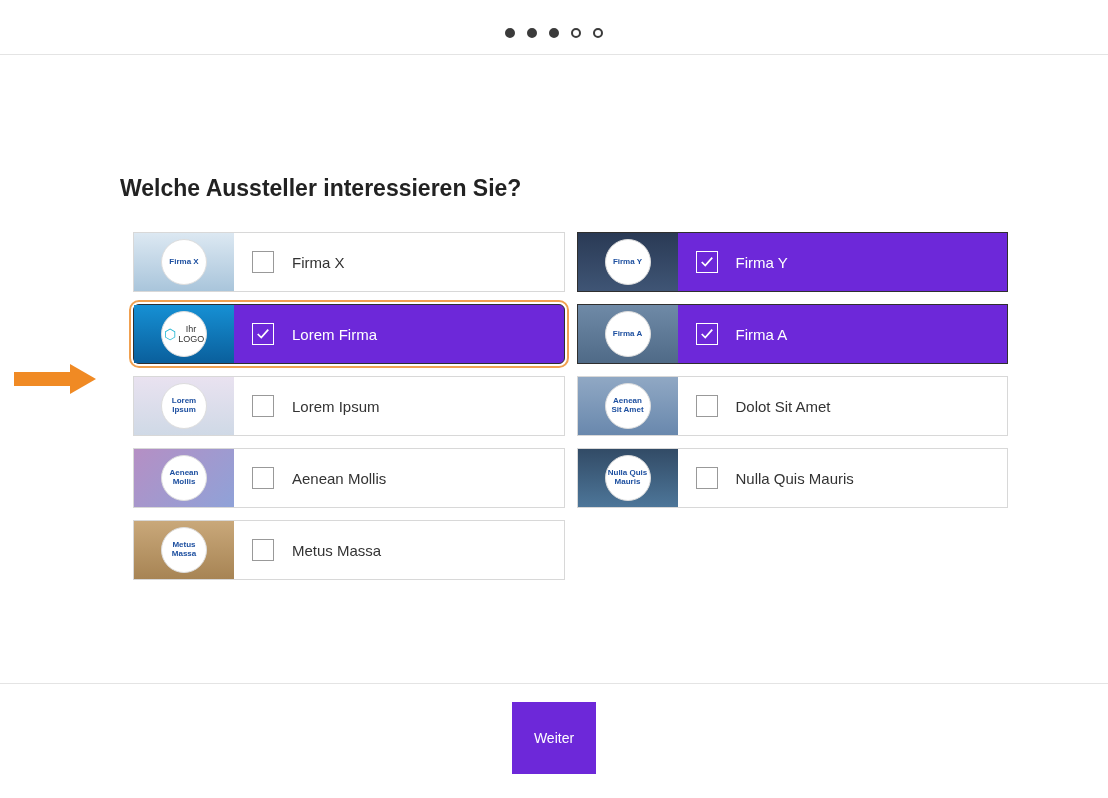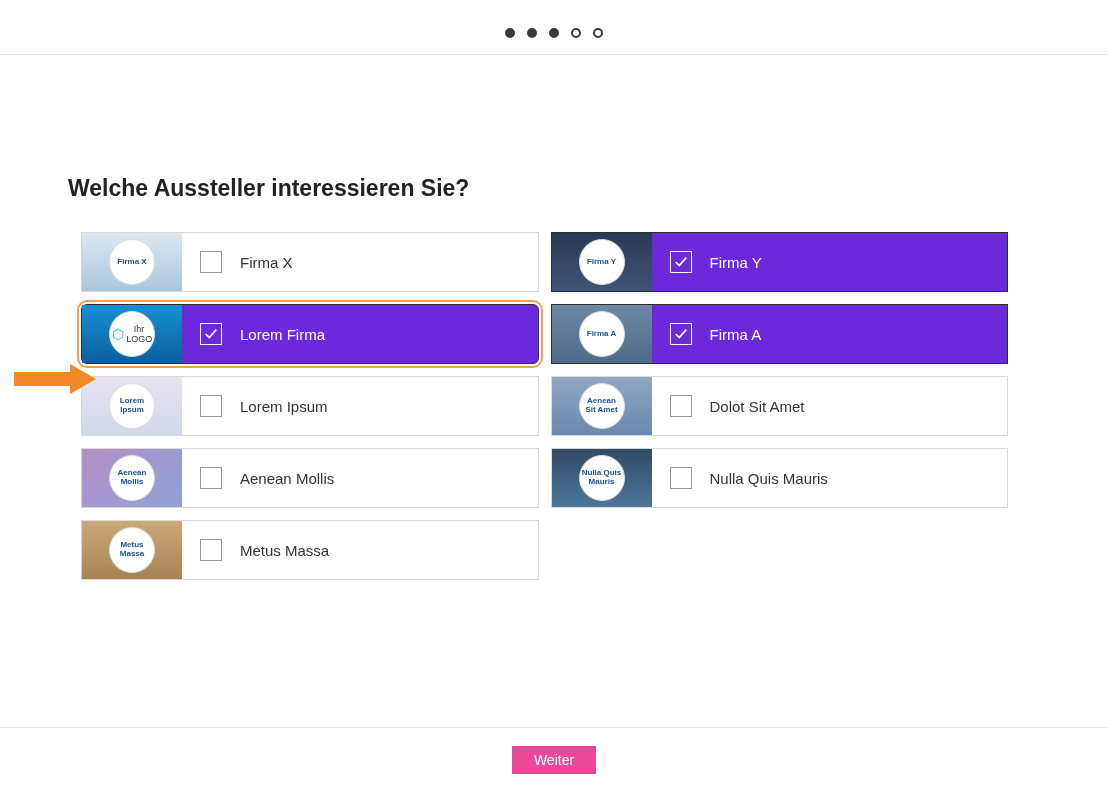--- a/index.html
+++ b/index.html
@@ -27,21 +27,21 @@
   .dot {
     width: 10px;
     height: 10px;
     border-radius: 50%;
     border: 2px solid #3b3b3b;
   }
   .dot.filled { background: #3b3b3b; }
   .dot.empty { background: transparent; }
 
   .content {
-    padding: 120px 100px 0 68px;
+    padding: 120px 100px 0 120px;
   }
   .heading {
     font-size: 23px;
     font-weight: 600;
     color: #222;
     margin-bottom: 30px;
   }
   .grid {
     display: grid;
     grid-template-columns: 1fr 1fr;
@@ -154,24 +154,24 @@
     bottom: 6px;
     left: 0;
     right: 0;
     border-top: 1px solid #e4e4e4;
     display: flex;
     justify-content: center;
     padding: 18px 0;
     background: #fff;
   }
   .next-btn {
-    background: #ec4899;
+    background: #6d28d9;
     color: #fff;
     border: none;
-    padding: 6px 22px;
+    padding: 28px 22px;
     font-size: 14px;
     cursor: pointer;
   }
 
   
   .bg-x { background: linear-gradient(180deg,#dce8f2 0%, #a9c5db 100%); }
   .bg-y { background: linear-gradient(180deg,#2a3a55 0%, #3f5575 100%); }
   .bg-ihre { background: linear-gradient(180deg,#1690d4 0%, #0a5f9c 100%); }
   .bg-a { background: linear-gradient(180deg,#6f8aa7 0%, #4f6a87 100%); }
   .bg-lorem { background: linear-gradient(180deg,#e9e2f0 0%, #cfd9e6 100%); }

